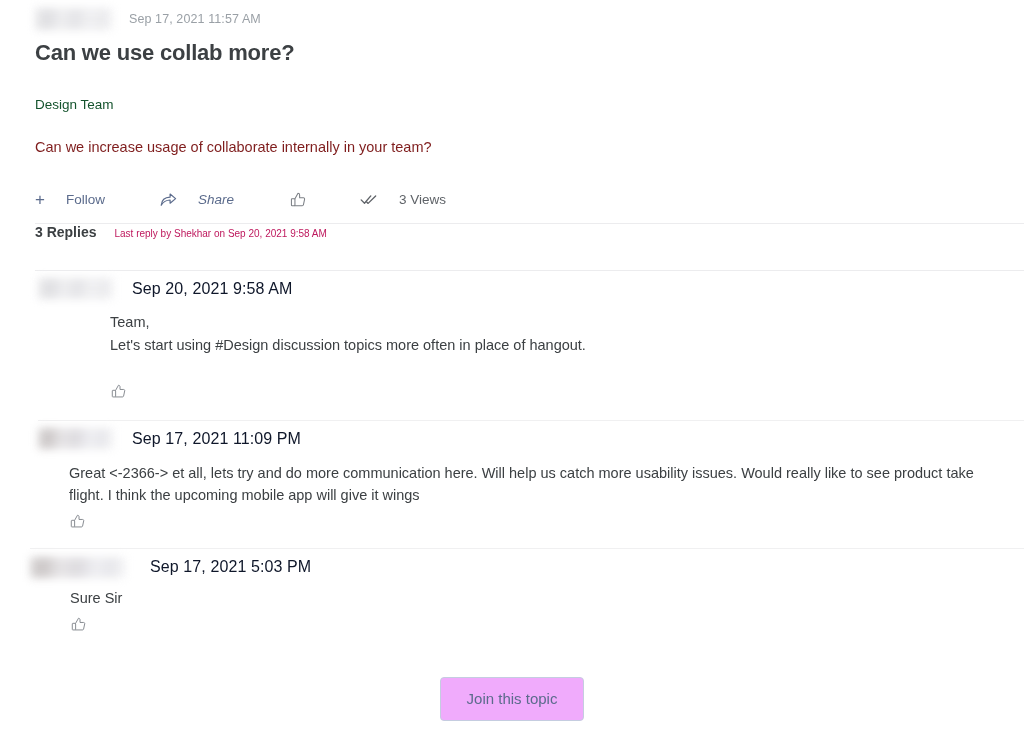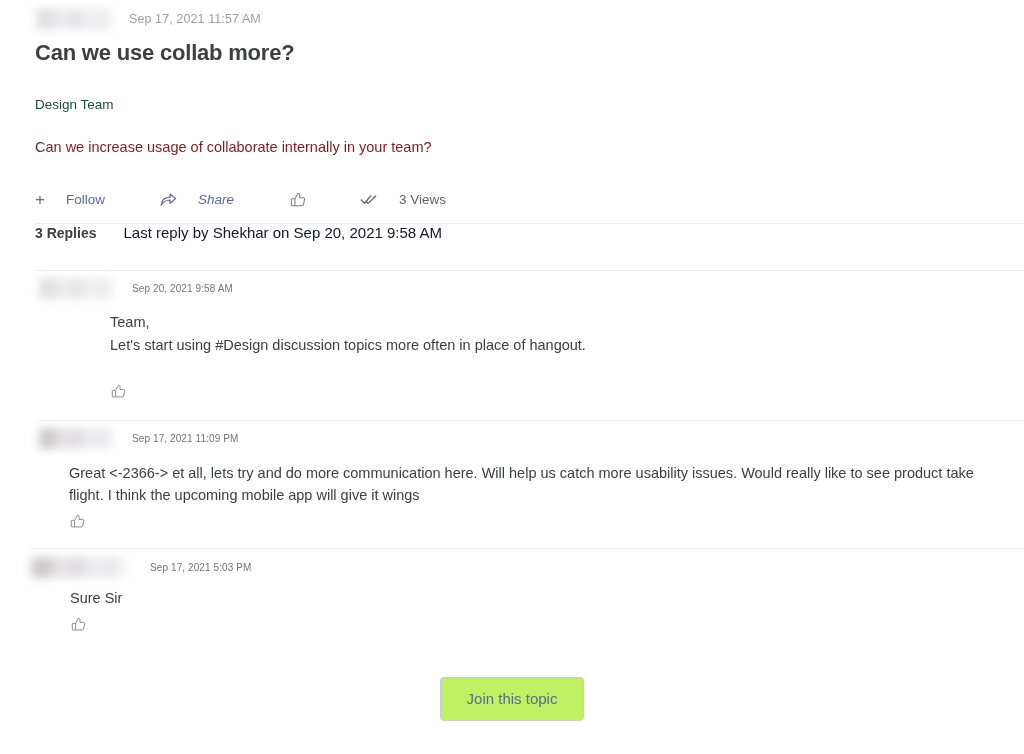--- a/index.html
+++ b/index.html
@@ -128,38 +128,38 @@
     align-items: baseline;
     height: 46px;
     padding-left: 35px;
   }
   .replies-count {
     font-size: 14px;
     font-weight: bold;
     color: #3c4043;
   }
   .replies-last {
-    margin-left: 27px;
-    font-size: 15px;
-    color: #0f172a;
+    margin-left: 18px;
+    font-size: 10px;
+    color: #be185d;
   }
 
   
   .reply { padding-left: 38px; }
   .reply-meta {
     display: flex;
     align-items: center;
     height: 30px;
     padding-top: 6px;
   }
   .reply-meta .redacted { width: 76px; height: 21px; }
   .reply-meta .timestamp {
     margin-left: 18px;
-    font-size: 10px;
-    color: #737373;
+    font-size: 16px;
+    color: #0f172a;
     letter-spacing: .1px;
   }
   .reply-body {
     font-size: 14.5px;
     color: #3c4043;
     line-height: 1.58;
   }
   .reply-line { display: block; }
   .reply-actions { padding-top: 4px; }
   .thumb-btn {
@@ -175,21 +175,21 @@
     position: absolute;
     left: 0;
     right: 0;
     bottom: 0;
     height: 110px;
     display: flex;
     align-items: center;
     justify-content: center;
   }
   .join-btn {
-    background: #bef264;
+    background: #f0abfc;
     border: 1px solid #c5cde0;
     border-radius: 4px;
     color: #5b6b8c;
     font-family: "Liberation Sans", sans-serif;
     font-size: 15px;
     padding: 13px 26px;
     cursor: pointer;
     line-height: 1.1;
   }
 </style>

